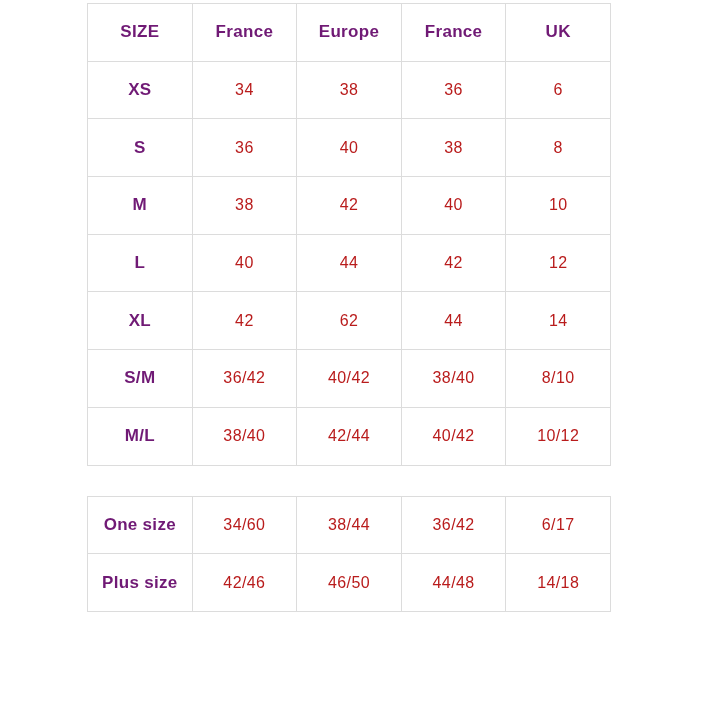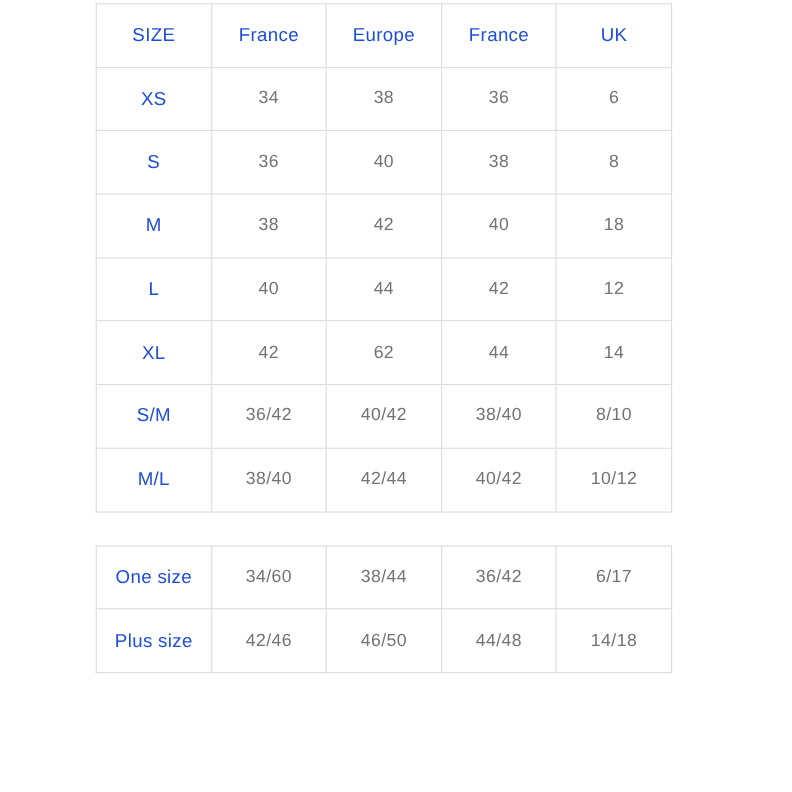--- a/index.html
+++ b/index.html
@@ -25,27 +25,27 @@
   table.size-table td {
     border: 1px solid #dcdcdc;
     width: 20%;
     height: 56.7px;
     padding: 0;
     text-align: center;
     vertical-align: middle;
     background: #ffffff;
   }
   table.size-table th {
-    color: #1d4ed8;
-    font-weight: 400;
+    color: #701a75;
+    font-weight: 700;
     font-size: 17px;
     letter-spacing: 0.3px;
   }
   table.size-table td {
-    color: #737373;
+    color: #b91c1c;
     font-weight: 400;
     font-size: 16px;
     letter-spacing: 0.4px;
   }
   table.size-table.secondary {
     margin-top: 30px;
   }
 </style>
 </head>
 <body>
@@ -75,21 +75,21 @@
         <td>36</td>
         <td>40</td>
         <td>38</td>
         <td>8</td>
       </tr>
       <tr>
         <th>M</th>
         <td>38</td>
         <td>42</td>
         <td>40</td>
-        <td>18</td>
+        <td>10</td>
       </tr>
       <tr>
         <th>L</th>
         <td>40</td>
         <td>44</td>
         <td>42</td>
         <td>12</td>
       </tr>
       <tr>
         <th>XL</th>

